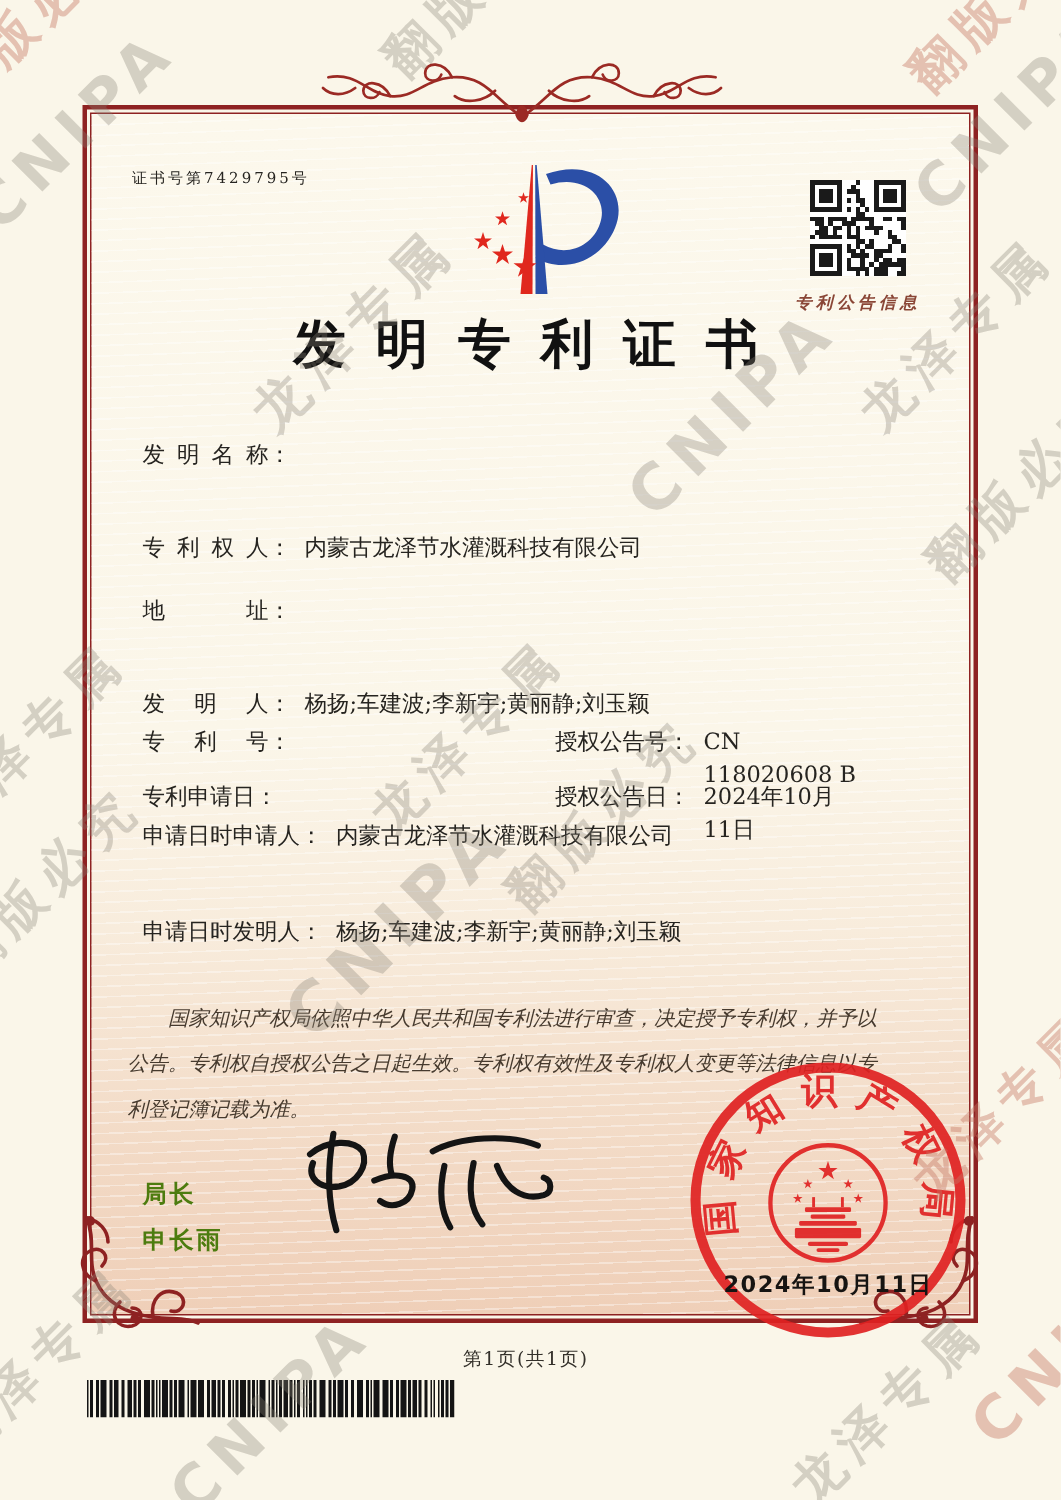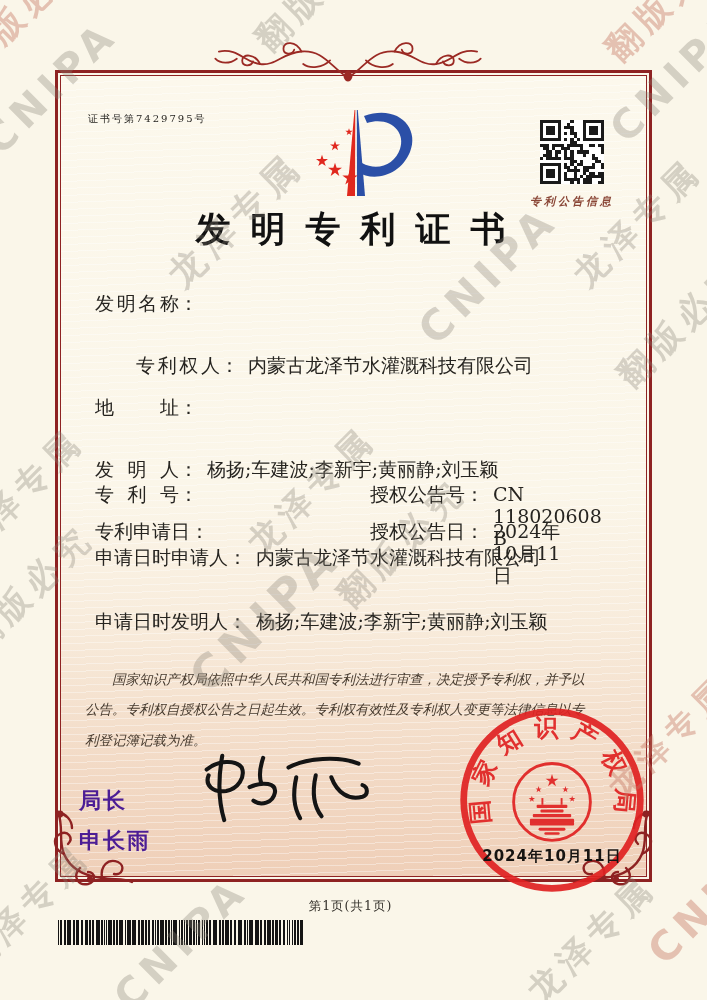--- a/index.html
+++ b/index.html
@@ -48,38 +48,38 @@
   .cert-no{position:absolute;left:88px;top:112px;font-size:10px;letter-spacing:2px;z-index:2;}
   .logo{position:absolute;left:287px;top:104px;z-index:2;}
   .qr-block{position:absolute;left:527px;top:120px;width:90px;text-align:center;z-index:2;font-style:italic;}
   .qr-block svg{width:64px;height:64px;background:#fff;display:inline-block;}
   .qr-caption{margin-top:6px;font-size:11px;letter-spacing:3px;color:#8a4636;font-weight:700;}
   .title{position:absolute;left:55px;width:591px;top:206px;text-align:center;
          font-size:35px;font-weight:700;letter-spacing:20px;text-indent:20px;color:#111;z-index:2;}
 
   
   .frow{position:absolute;left:95px;width:480px;display:flex;align-items:flex-start;
-        font-size:19px;line-height:22px;z-index:2;}
+        font-size:15px;line-height:22px;z-index:2;}
   .lab{flex:0 0 auto;}
   .lab.j{display:inline-block;width:84px;text-align:justify;text-align-last:justify;}
   .colon{flex:0 0 auto;margin-right:9px;}
   .val{flex:1 1 auto;}
-  .r1{top:292px;} .r2{top:354px;margin-left:41px;} .r3{top:396px;align-items:flex-end;} .r4{top:458px;}
+  .r1{top:292px;} .r2{top:354px;} .r3{top:396px;align-items:flex-end;} .r4{top:458px;}
   .r5{top:483px;} .r6{top:520px;} .r7{top:546px;} .r8{top:610px;}
   .frow .col{display:flex;align-items:flex-start;}
   .frow .col.l{flex:0 0 275px;}
   .frow .col.rt{flex:1 1 auto;}
 
   
   .statement{position:absolute;left:85px;top:664px;width:505px;font-size:13.5px;line-height:2.25;
              text-indent:2em;font-style:italic;color:#463a2e;z-index:2;}
 
   
-  .director{position:absolute;left:79px;top:786px;z-index:2;
-            font-family:"DejaVu Sans","Liberation Sans",sans-serif;font-weight:700;font-size:22px;color:#4c1d95;}
+  .director{position:absolute;left:95px;top:786px;z-index:2;
+            font-family:"DejaVu Sans","Liberation Sans",sans-serif;font-weight:700;font-size:16px;color:#4d7c0f;}
   .director div{margin-bottom:10px;letter-spacing:2px;}
   .signature{position:absolute;left:195px;top:742px;z-index:2;}
   .visually-hidden{position:absolute;width:1px;height:1px;overflow:hidden;opacity:0;}
 
   
   .seal{position:absolute;left:456px;top:704px;width:192px;height:192px;z-index:4;}
   .seal-date{position:absolute;left:0;width:100%;top:143px;text-align:center;
              font-family:"DejaVu Sans","Liberation Sans",sans-serif;
              font-size:15px;font-weight:600;color:#161412;letter-spacing:1px;}
 

